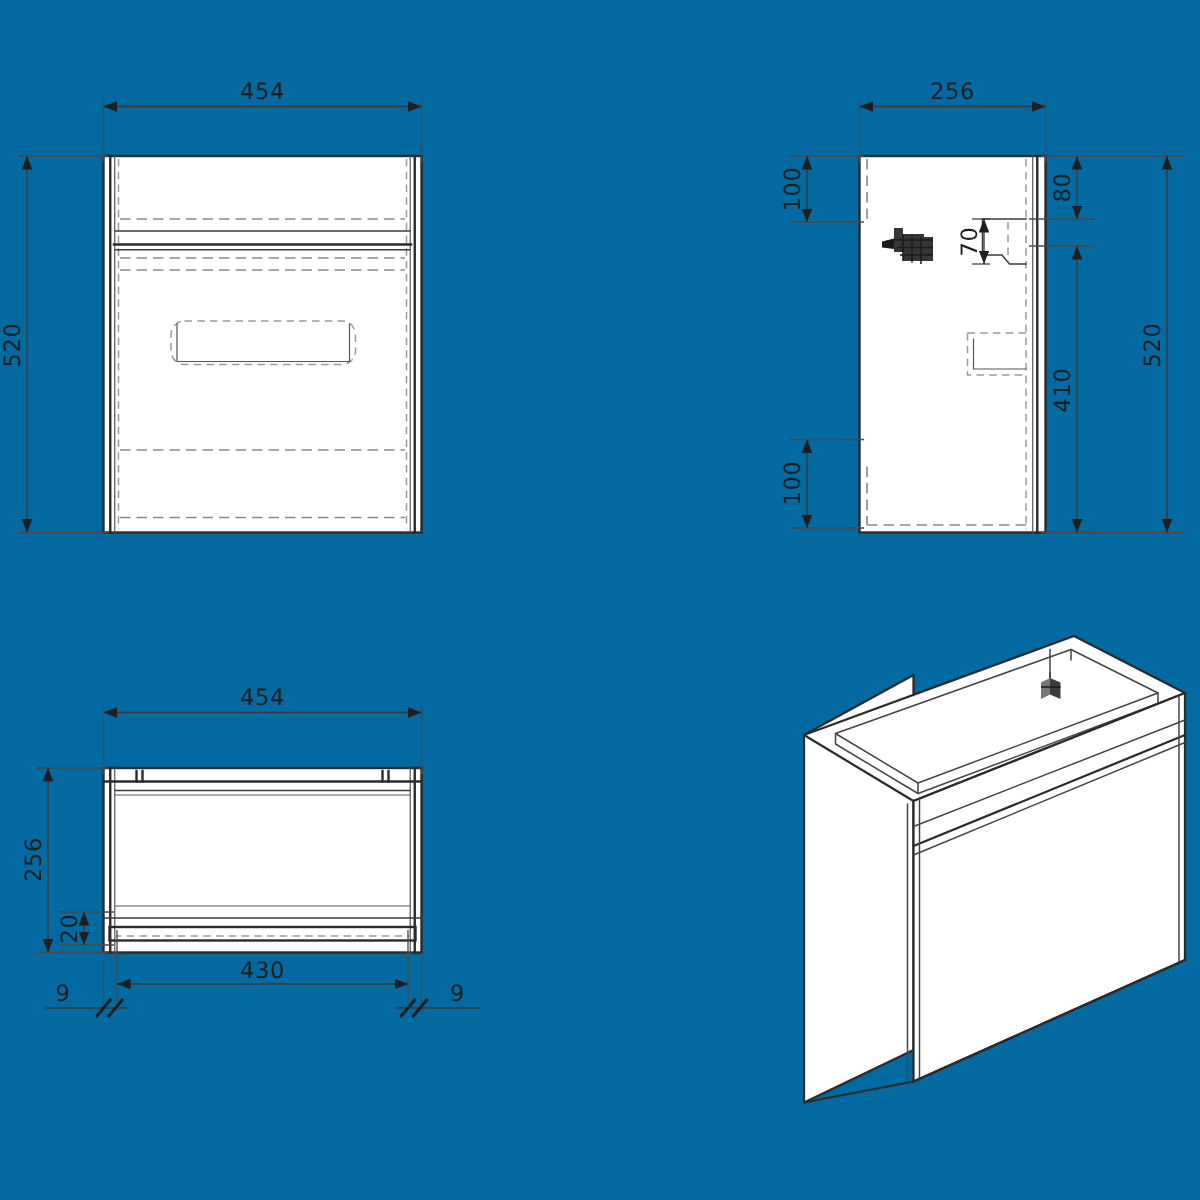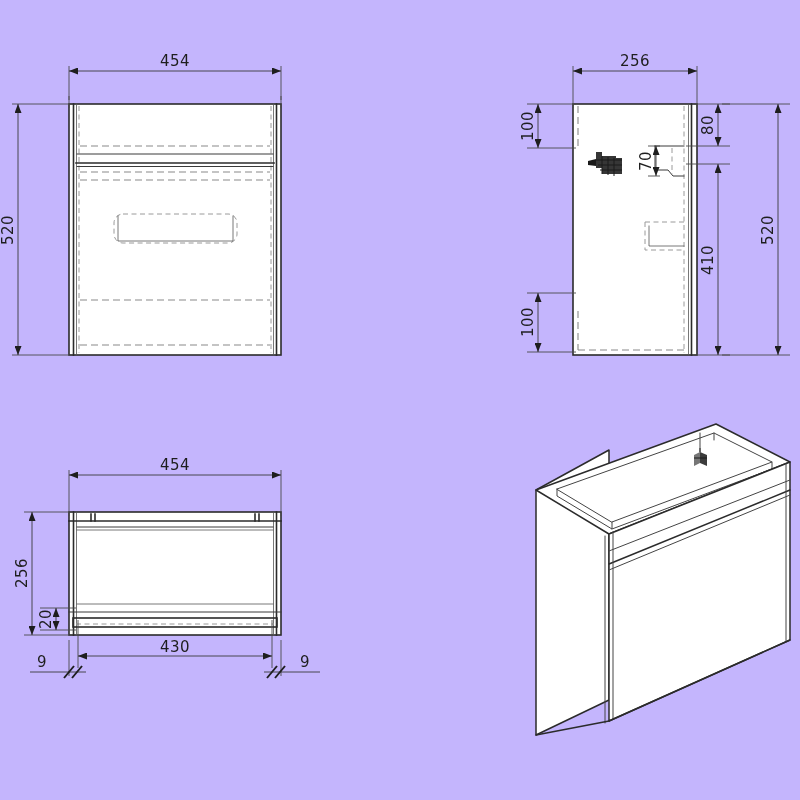--- a/index.html
+++ b/index.html
@@ -10,21 +10,21 @@
   body {
     width: 800px;
     height: 800px;
     font-family: "Liberation Sans", sans-serif;
     overflow: hidden;
   }
   #sheet {
     position: relative;
     width: 800px;
     height: 800px;
-    background: #c4b5fd;
+    background: #0369a1;
   }
   svg.drawing {
     position: absolute;
     top: 0;
     left: 0;
     width: 800px;
     height: 800px;
     display: block;
   }
   

